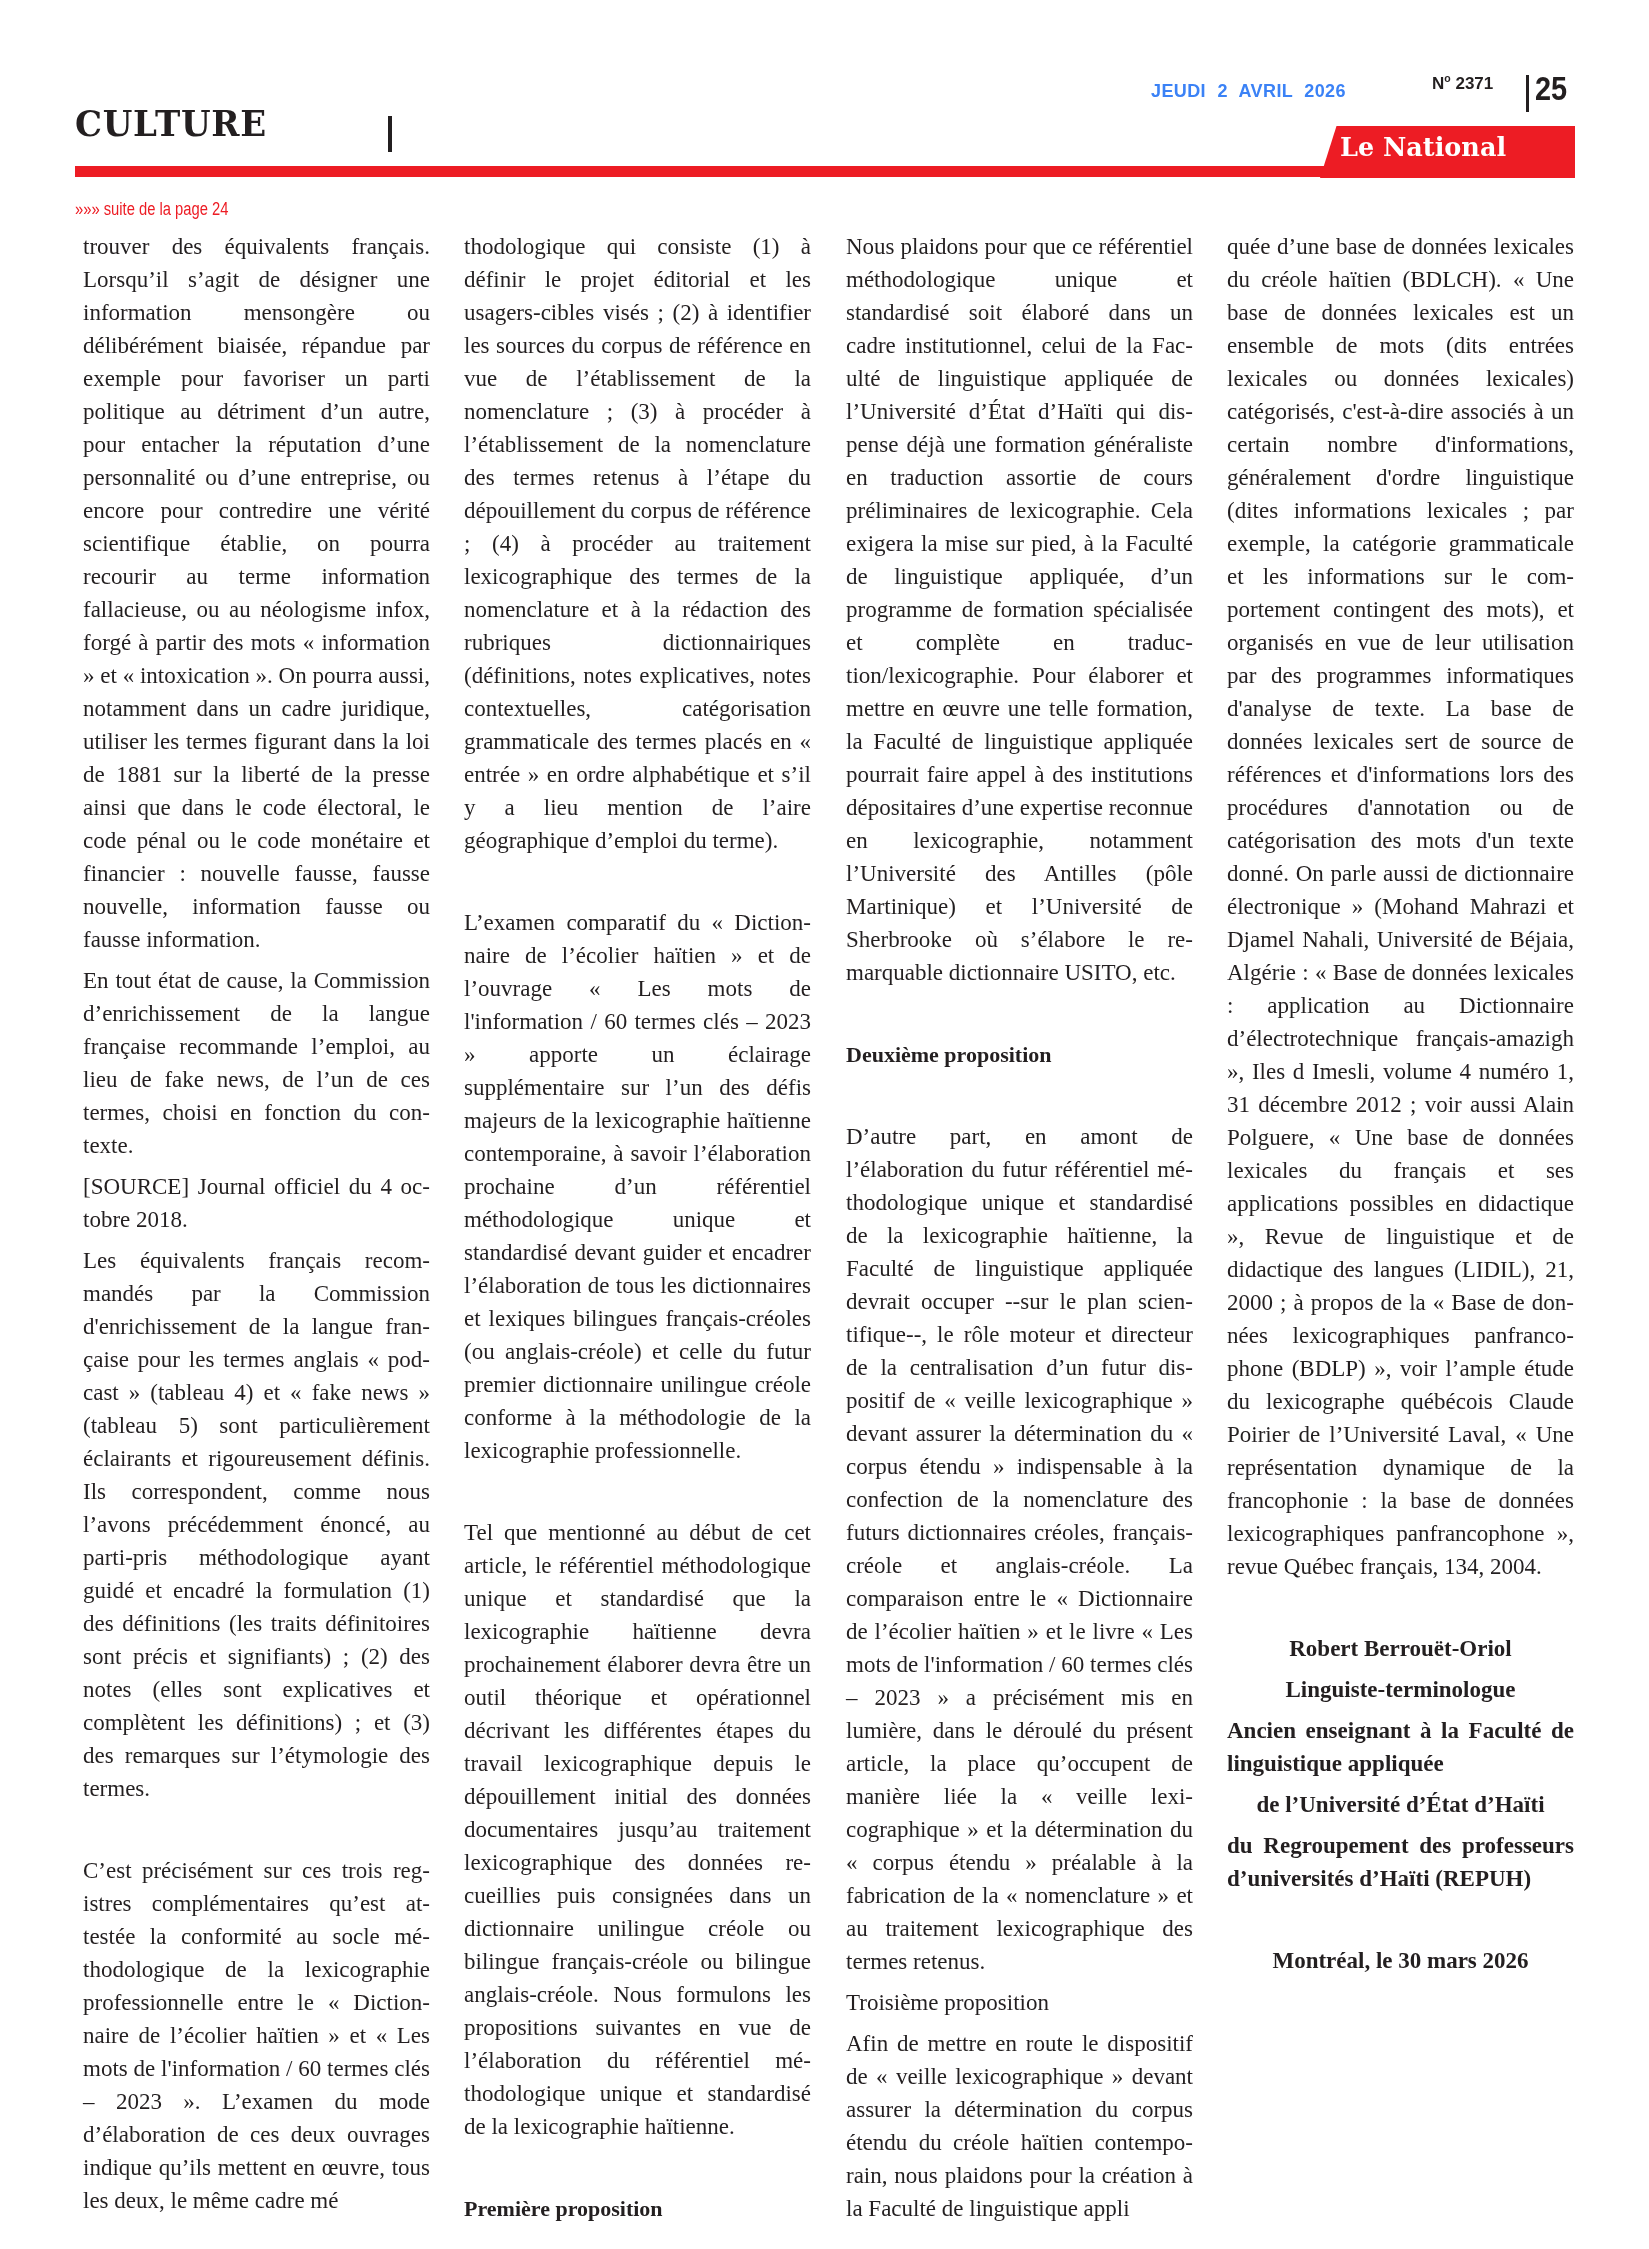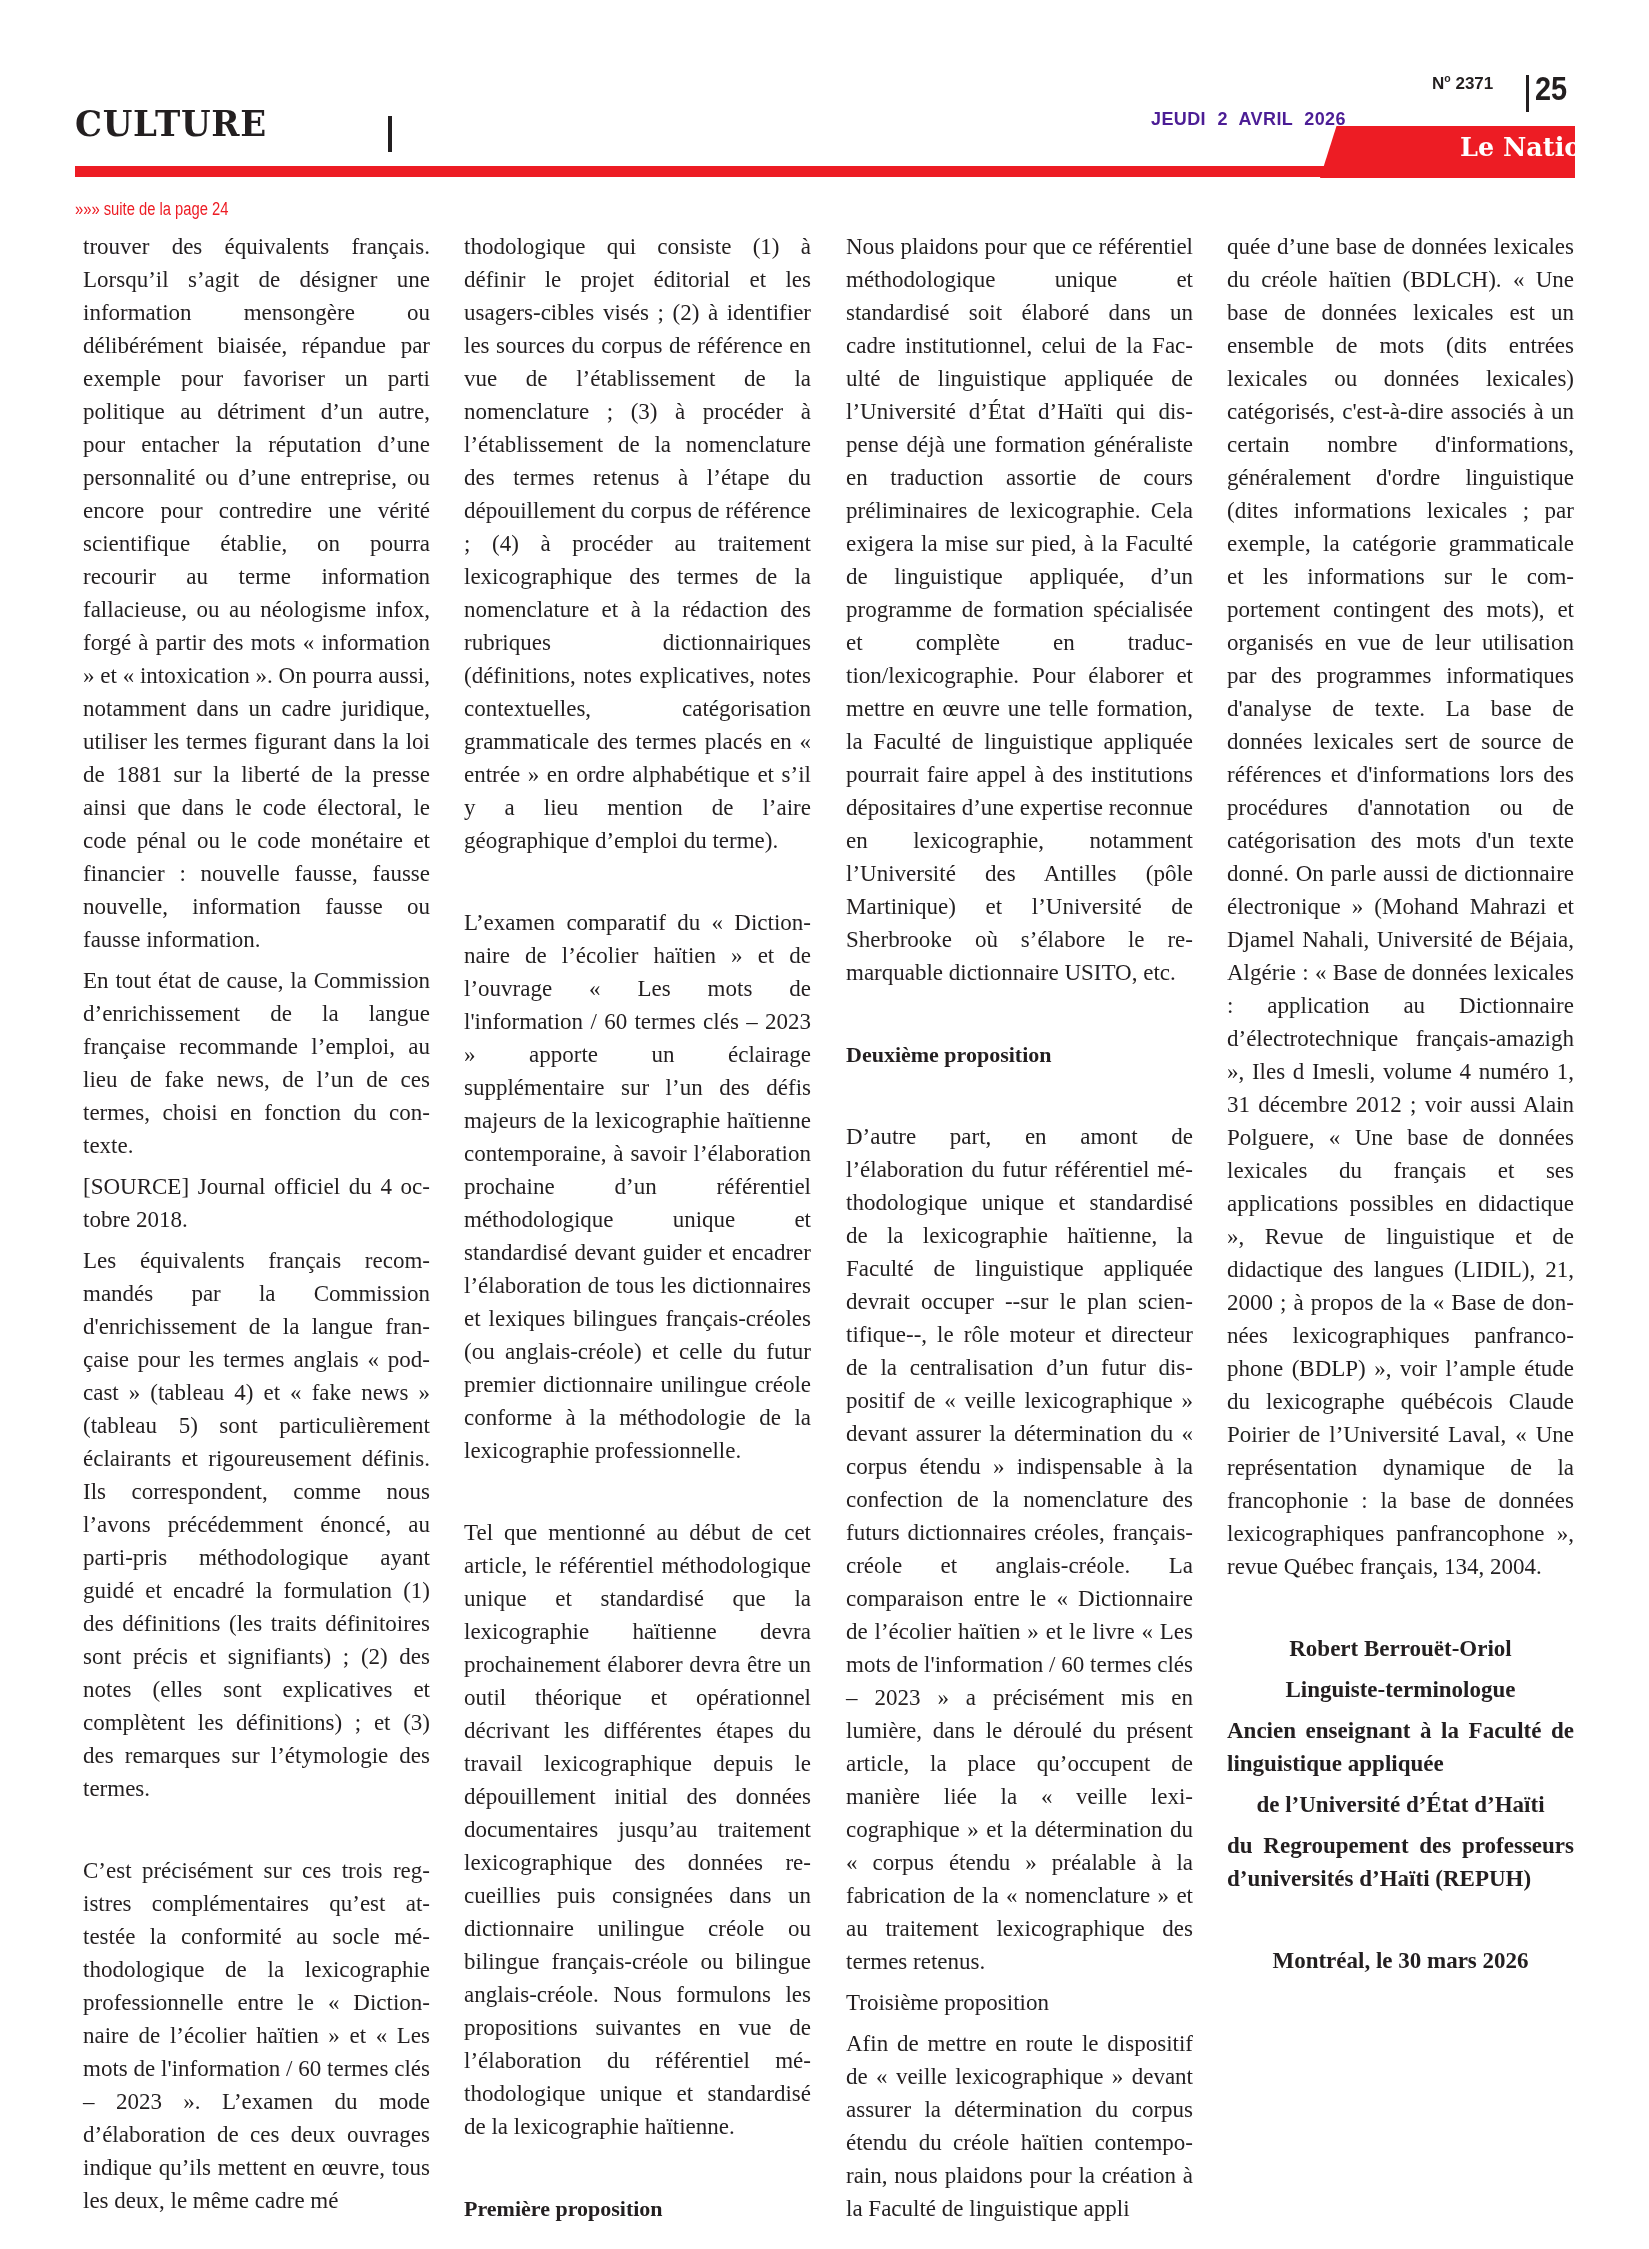--- a/index.html
+++ b/index.html
@@ -6,41 +6,41 @@
   body { width: 1650px; height: 2250px; position: relative; overflow: hidden; color: #231f20; }
   .section-title {
     position: absolute; left: 75px; top: 106px;
     font-family: "DejaVu Serif", serif; font-weight: bold; font-size: 34px; letter-spacing: 0.7px;
     color: #231f20; line-height: 1;
     transform: scaleY(1.05);
   }
   .title-bar { position: absolute; left: 388px; top: 116px; width: 3.7px; height: 36px; background: #231f20; }
   .dateline {
     position: absolute; top: 81px; left: 1151px;
-    font-family: "Liberation Sans", sans-serif; font-weight: bold; font-size: 18px; color: #4c1d95;
-    letter-spacing: 0.4px; word-spacing: 6px; margin-top: 28px;
+    font-family: "Liberation Sans", sans-serif; font-weight: bold; font-size: 18px; color: #3b82f6;
+    letter-spacing: 0.4px; word-spacing: 6px;
   }
   .issue {
     position: absolute; top: 72px; left: 1432px;
     font-family: "Liberation Sans", sans-serif; font-weight: bold; font-size: 17px; color: #231f20;
   }
   .issue sup { font-size: 10.5px; }
   .page-divider { position: absolute; left: 1526px; top: 75px; width: 3px; height: 37px; background: #231f20; }
   .page-number {
     position: absolute; left: 1535px; top: 71px;
     font-family: "Liberation Sans", sans-serif; font-weight: bold; font-size: 34px; color: #231f20; line-height: 1;
     transform: scaleX(0.85); transform-origin: left top;
   }
   .red-rule { position: absolute; left: 75px; top: 166px; width: 1500px; height: 11.2px; background: #ed1c24; }
   .brand-tab {
     position: absolute; left: 1320px; top: 126px; width: 255px; height: 52px; background: #ed1c24;
     clip-path: polygon(16.5px 0, 100% 0, 100% 100%, 0 100%);
   }
   .brand-name {
-    position: absolute; left: 1460px; top: 135px;
+    position: absolute; left: 1340px; top: 135px;
     font-family: "DejaVu Serif", serif; font-weight: bold; font-size: 25.5px; color: #ffffff; line-height: 1;
   }
   .continued {
     position: absolute; left: 75px; top: 199px;
     font-family: "Liberation Sans", sans-serif; font-size: 18px; color: #ed1c24;
     transform: scaleX(0.82); transform-origin: left top;
   }
   .column {
     position: absolute; top: 222px; width: 363px;
     font-family: "Liberation Serif", serif; font-size: 23px; line-height: 33px;

